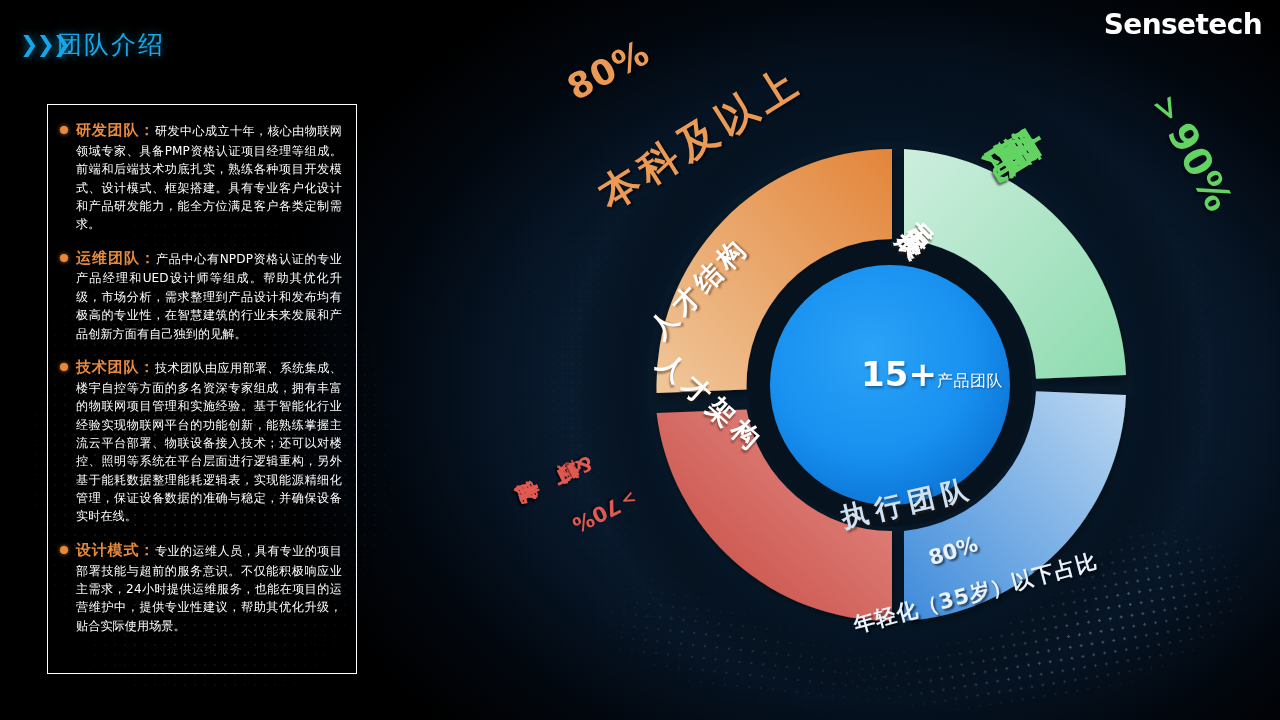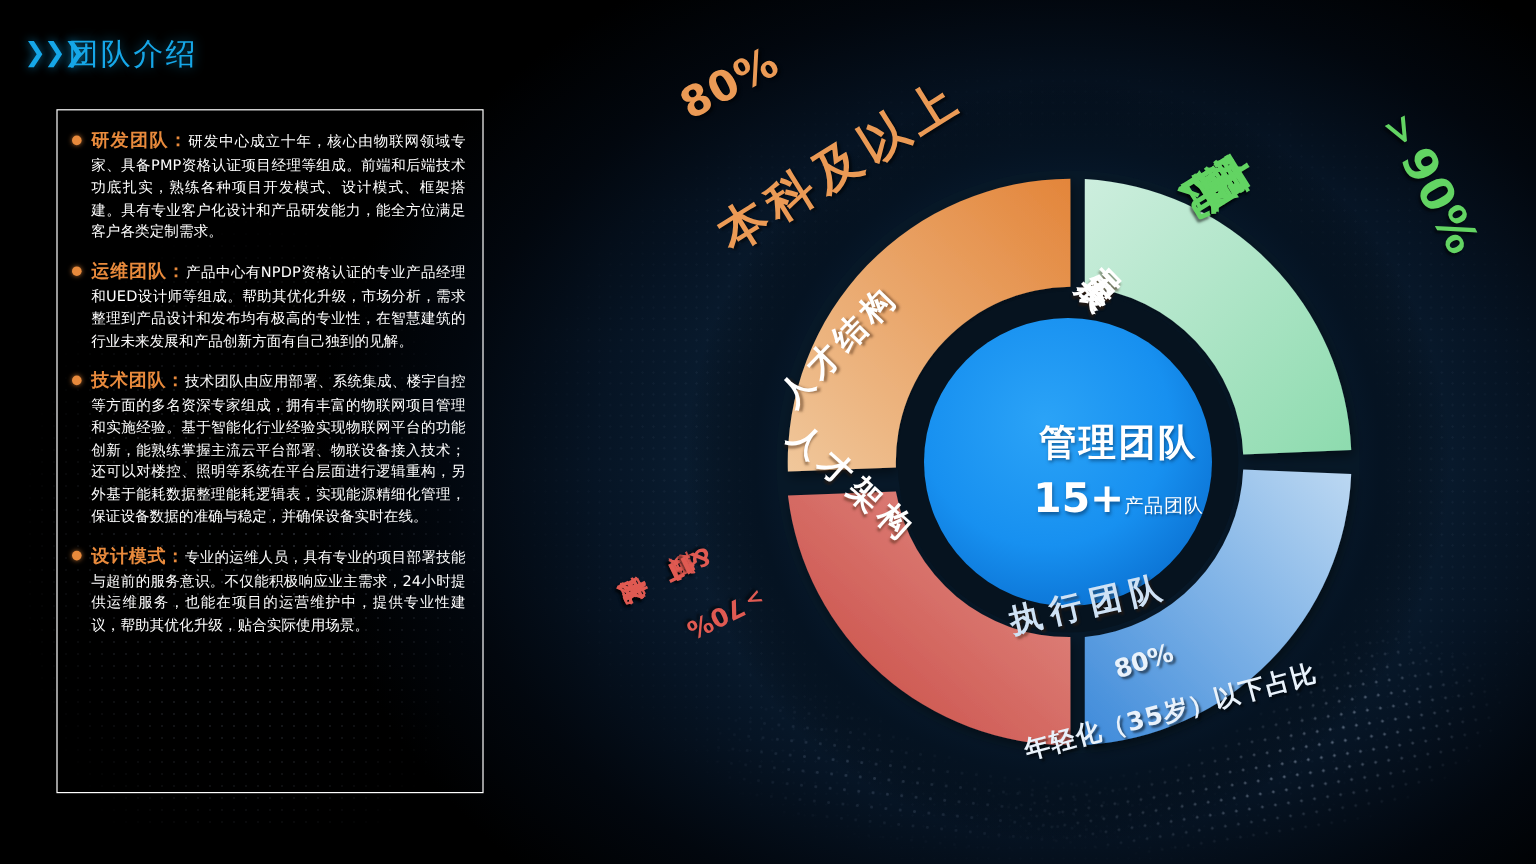--- a/index.html
+++ b/index.html
@@ -63,21 +63,21 @@
     text-shadow:0 0 10px rgba(22,167,232,.55);
   }
   .logo{
     position:absolute;right:18px;top:8px;
     color:#ffffff;font-size:28px;font-weight:700;letter-spacing:-.6px;
     font-family:"DejaVu Sans","Liberation Sans",sans-serif;
   }
 
   
   .panel{
-    position:absolute;left:47px;top:91px;width:356px;height:570px;
+    position:absolute;left:47px;top:104px;width:310px;height:570px;
     border:1.5px solid #ffffff;box-sizing:border-box;
     padding:14px 14px 10px 12px;
   }
   .item{margin-bottom:13px;position:relative;padding-left:16px;}
   .item:last-child{margin-bottom:0;}
   .bullet{
     position:absolute;left:0;top:7px;width:8px;height:8px;border-radius:50%;
     background:#e88a3c;box-shadow:0 0 4px rgba(232,138,60,.8);
   }
   .item-head{
@@ -132,20 +132,21 @@
 
 <div class="slide">
 
   <div class="dots"></div>
   <div class="dots-left"></div>
   <div class="dots2"></div>
   <div class="dots3"></div>
 
   <div class="chev">❯❯❯</div>
   <div class="page-title">团队介绍</div>
+  <div class="logo">Sensetech</div>
 
   <div class="panel">
 
     <div class="item">
       <span class="bullet"></span>
       <p class="item-p item-body"><span class="item-head">研发团队</span><span class="item-head">：</span><span>研发中心成立十年，核心由物联网领域专家、具备PMP资格认证项目经理等组成。前端和后端技术功底扎实，熟练各种项目开发模式、设计模式、框架搭建。具有专业客户化设计和产品研发能力，能全方位满足客户各类定制需求。</span></p>
     </div>
 
     <div class="item">
       <span class="bullet"></span>
@@ -205,21 +206,20 @@
       <path fill="url(#gOrange)" filter="url(#softshadow)" d="M 352.0 94.0 A 236 236 0 0 0 116.6 338.0 L 206.6 334.5 A 146 146 0 0 1 352.0 184.0 Z"></path>
       <path fill="url(#gGreen)" filter="url(#softshadow)" d="M 364.0 94.1 A 236 236 0 0 1 586.0 320.0 L 496.0 323.7 A 146 146 0 0 0 364.0 184.1 Z"></path>
       <path fill="url(#gBlue)" filter="url(#softshadow)" d="M 586.0 340.0 A 236 236 0 0 1 364.0 565.9 L 364.0 475.9 A 146 146 0 0 0 496.0 336.3 Z"></path>
       <path fill="url(#gRed)" filter="url(#softshadow)" d="M 352.0 565.9 A 236 236 0 0 1 116.6 358.0 L 206.6 354.5 A 146 146 0 0 0 352.0 475.9 Z"></path>
 
       <circle cx="350" cy="330" r="142" fill="#06131f"></circle>
       <circle cx="350" cy="330" r="120" fill="url(#gCenter)"></circle>
     </svg>
 
     <div class="center-text">
-      <div class="center-title">管理团队</div>
       <div class="center-sub">
         <span class="center-num">15</span><span class="center-num">+</span><span class="center-unit">产品团队</span>
       </div>
     </div>
 
     <div class="arc-label inner-lbl" style="left:95px;top:215px;transform:rotate(-46deg);">人才结构</div>
     <div class="arc-label outer-pct lbl-orange" style="left:25px;top:-5px;transform:rotate(-28deg);">80%</div>
     <div class="arc-label outer-txt lbl-orange" style="left:45px;top:55px;transform:rotate(-32deg);font-size:40px;letter-spacing:6px;">本科及以上</div>
 
     <div class="arc-label inner-lbl" style="left:380px;top:155px;transform:rotate(46deg);writing-mode:vertical-rl;letter-spacing:4px;">员工发展</div>

